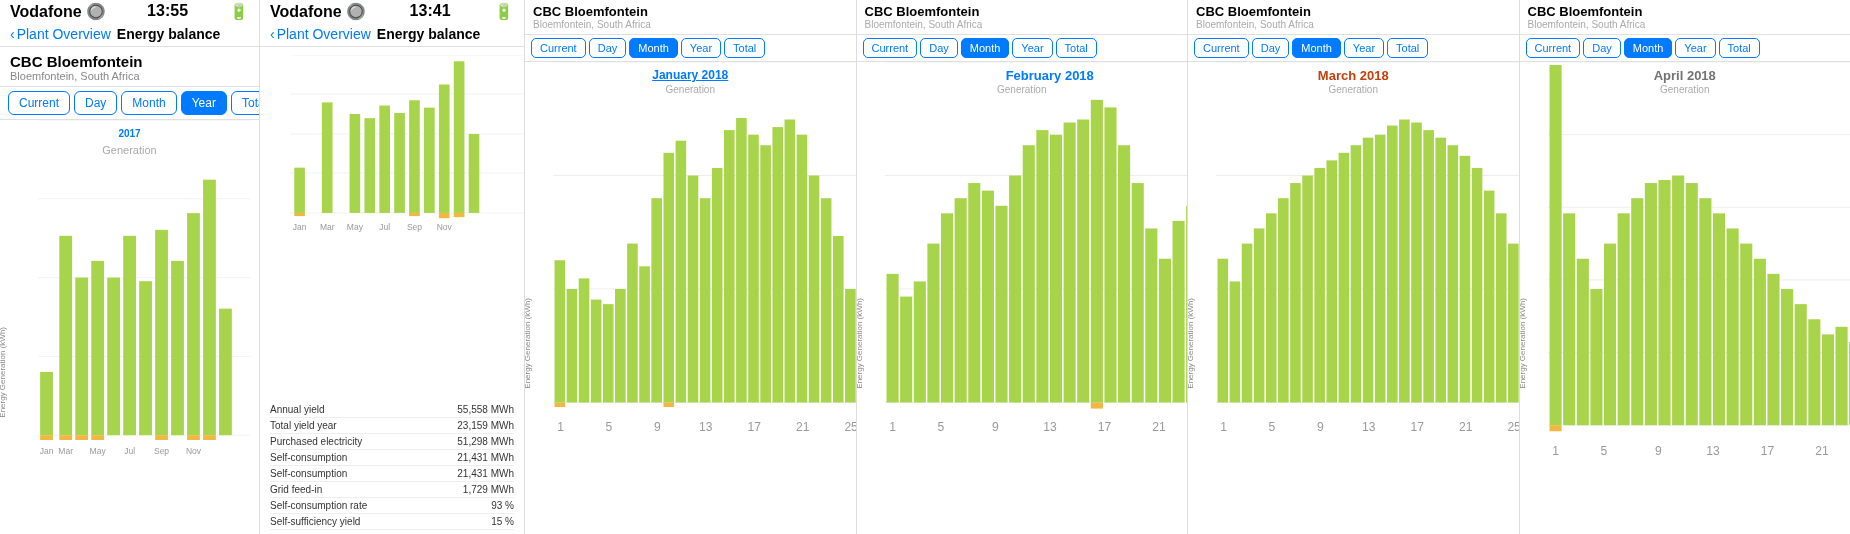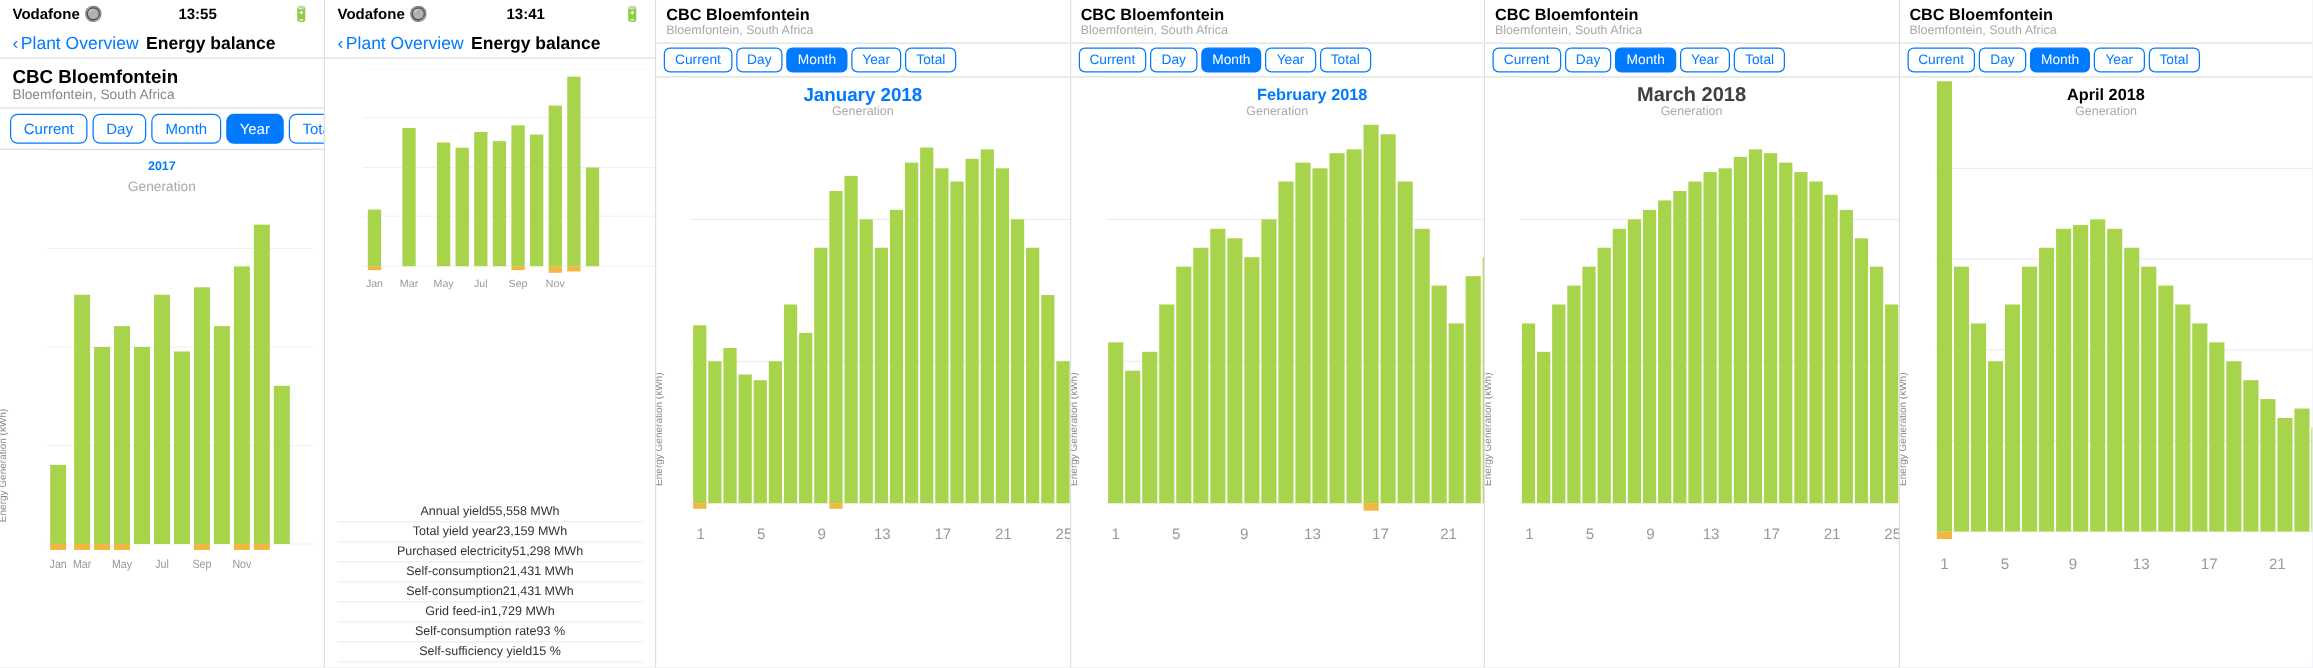--- a/index.html
+++ b/index.html
@@ -35,21 +35,21 @@
       min-width: 260px;
     }
 
     
     .status-bar {
       background: #fff;
       padding: 4px 10px;
       display: flex;
       justify-content: space-between;
       align-items: center;
-      font-size: 12px;
+      font-size: 16px;
       font-weight: 600;
       height: 22px;
     }
 
     
     .header {
       padding: 4px 10px 4px 10px;
       border-bottom: 1px solid #e0e0e0;
     }
 
@@ -135,21 +135,21 @@
     }
 
     
     .stats-table {
       padding: 4px 10px;
       font-size: 10px;
     }
 
     .stats-row {
       display: flex;
-      justify-content: center;
+      justify-content: space-between;
       border-bottom: 1px solid #eee;
       padding: 2px 0;
     }
 
     .stats-label { color: #333; }
     .stats-value { color: #333; font-weight: 500; }
 
     
     .chart-panel-header {
       padding: 4px 8px;
@@ -396,21 +396,21 @@
     <div class="chart-panel-location">Bloemfontein, South Africa</div>
   </div>
   <div class="chart-panel-tabs">
     <div class="chart-panel-tab">Current</div>
     <div class="chart-panel-tab">Day</div>
     <div class="chart-panel-tab active">Month</div>
     <div class="chart-panel-tab">Year</div>
     <div class="chart-panel-tab">Total</div>
   </div>
   <div class="chart-panel-body">
-    <div style="position:absolute;top:6px;left:50%;transform:translateX(-50%);font-size:15px;font-weight:600;color:#007aff;white-space:nowrap;z-index:1;">January 2018</div>
+    <div style="position:absolute;top:6px;left:50%;transform:translateX(-50%);font-size:12px;font-weight:600;color:#007aff;white-space:nowrap;z-index:1;text-decoration:underline;">January 2018</div>
     <div style="position:absolute;top:22px;left:50%;transform:translateX(-50%);font-size:10px;color:#aaa;z-index:1;">Generation</div>
     <div style="position:absolute;left:2px;top:50%;writing-mode:vertical-rl;transform:rotate(180deg) translateX(50%);font-size:8px;color:#888;white-space:nowrap;">Energy Generation (kWh)</div>
     <svg viewBox="0 0 280 300" preserveAspectRatio="none" style="position:absolute;left:28px;right:4px;top:0;bottom:18px;width:calc(100%-32px);height:calc(100% - 18px);">
 
       <line x1="0" y1="225" x2="280" y2="225" class="gridline"></line>
       <line x1="0" y1="150" x2="280" y2="150" class="gridline"></line>
       <line x1="0" y1="75" x2="280" y2="75" class="gridline"></line>
       <line x1="0" y1="0" x2="280" y2="0" class="gridline"></line>
       <text x="-2" y="229" class="axis-text" text-anchor="end">50</text>
       <text x="-2" y="154" class="axis-text" text-anchor="end">100</text>
@@ -536,21 +536,21 @@
     <div class="chart-panel-location">Bloemfontein, South Africa</div>
   </div>
   <div class="chart-panel-tabs">
     <div class="chart-panel-tab">Current</div>
     <div class="chart-panel-tab">Day</div>
     <div class="chart-panel-tab active">Month</div>
     <div class="chart-panel-tab">Year</div>
     <div class="chart-panel-tab">Total</div>
   </div>
   <div class="chart-panel-body">
-    <div style="position:absolute;top:6px;left:50%;transform:translateX(-50%);font-size:16px;font-weight:600;color:#404040;white-space:nowrap;z-index:1;">March 2018</div>
+    <div style="position:absolute;top:6px;left:50%;transform:translateX(-50%);font-size:13px;font-weight:600;color:#c2410c;white-space:nowrap;z-index:1;">March 2018</div>
     <div style="position:absolute;top:22px;left:50%;transform:translateX(-50%);font-size:10px;color:#aaa;z-index:1;">Generation</div>
     <div style="position:absolute;left:2px;top:50%;writing-mode:vertical-rl;transform:rotate(180deg) translateX(50%);font-size:8px;color:#888;white-space:nowrap;">Energy Generation (kWh)</div>
     <svg viewBox="0 0 280 300" preserveAspectRatio="none" style="position:absolute;left:28px;right:4px;top:0;bottom:18px;width:calc(100%-32px);height:calc(100% - 18px);">
       <line x1="0" y1="225" x2="280" y2="225" class="gridline"></line>
       <line x1="0" y1="150" x2="280" y2="150" class="gridline"></line>
       <line x1="0" y1="75" x2="280" y2="75" class="gridline"></line>
       <line x1="0" y1="0" x2="280" y2="0" class="gridline"></line>
       <text x="-2" y="229" class="axis-text" text-anchor="end">50</text>
       <text x="-2" y="154" class="axis-text" text-anchor="end">100</text>
       <text x="-2" y="79" class="axis-text" text-anchor="end">150</text>
@@ -606,21 +606,21 @@
     <div class="chart-panel-location">Bloemfontein, South Africa</div>
   </div>
   <div class="chart-panel-tabs">
     <div class="chart-panel-tab">Current</div>
     <div class="chart-panel-tab">Day</div>
     <div class="chart-panel-tab active">Month</div>
     <div class="chart-panel-tab">Year</div>
     <div class="chart-panel-tab">Total</div>
   </div>
   <div class="chart-panel-body">
-    <div style="position:absolute;top:6px;left:50%;transform:translateX(-50%);font-size:13px;font-weight:600;color:#000000;white-space:nowrap;z-index:1;">April 2018</div>
+    <div style="position:absolute;top:6px;left:50%;transform:translateX(-50%);font-size:13px;font-weight:600;color:#737373;white-space:nowrap;z-index:1;">April 2018</div>
     <div style="position:absolute;top:22px;left:50%;transform:translateX(-50%);font-size:10px;color:#aaa;z-index:1;">Generation</div>
     <div style="position:absolute;left:2px;top:50%;writing-mode:vertical-rl;transform:rotate(180deg) translateX(50%);font-size:8px;color:#888;white-space:nowrap;">Energy Generation (kWh)</div>
     <svg viewBox="0 0 260 300" preserveAspectRatio="none" style="position:absolute;left:28px;right:4px;top:0;bottom:18px;width:calc(100%-32px);height:calc(100% - 18px);">
       <line x1="0" y1="240" x2="260" y2="240" class="gridline"></line>
       <line x1="0" y1="192" x2="260" y2="192" class="gridline"></line>
       <line x1="0" y1="144" x2="260" y2="144" class="gridline"></line>
       <line x1="0" y1="96" x2="260" y2="96" class="gridline"></line>
       <line x1="0" y1="48" x2="260" y2="48" class="gridline"></line>
       <line x1="0" y1="0" x2="260" y2="0" class="gridline"></line>
       <text x="-2" y="244" class="axis-text" text-anchor="end">20</text>

